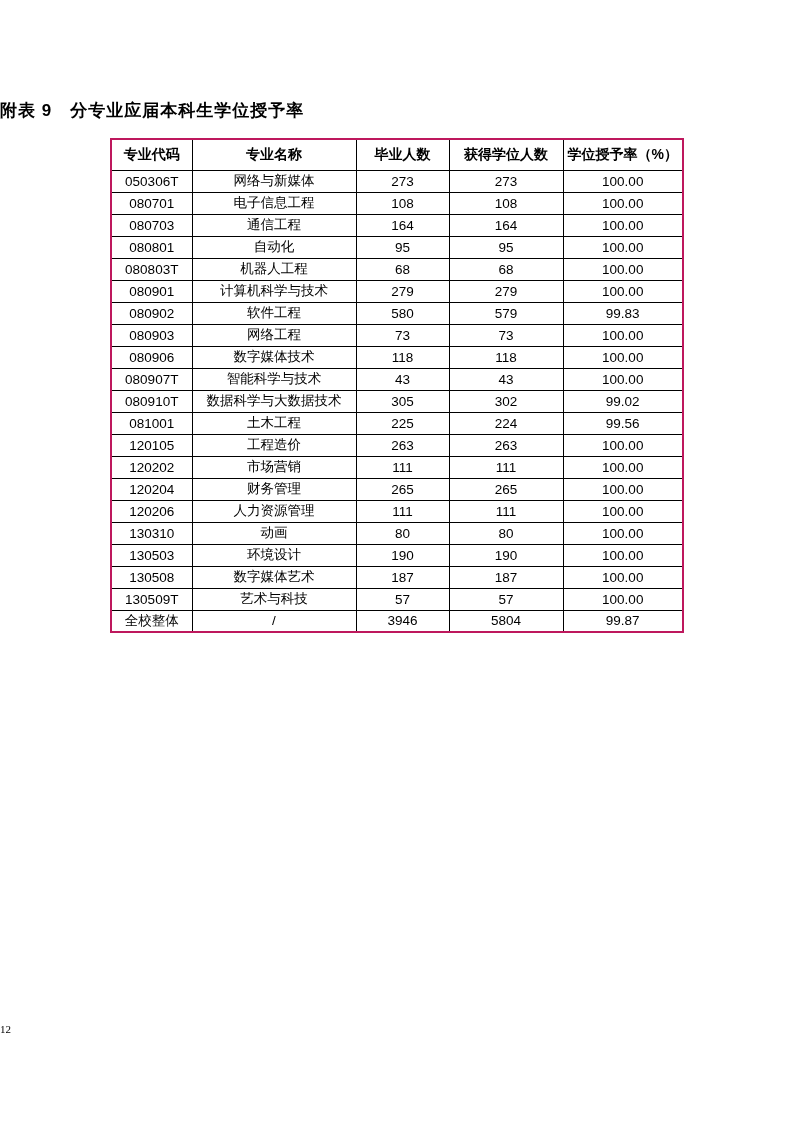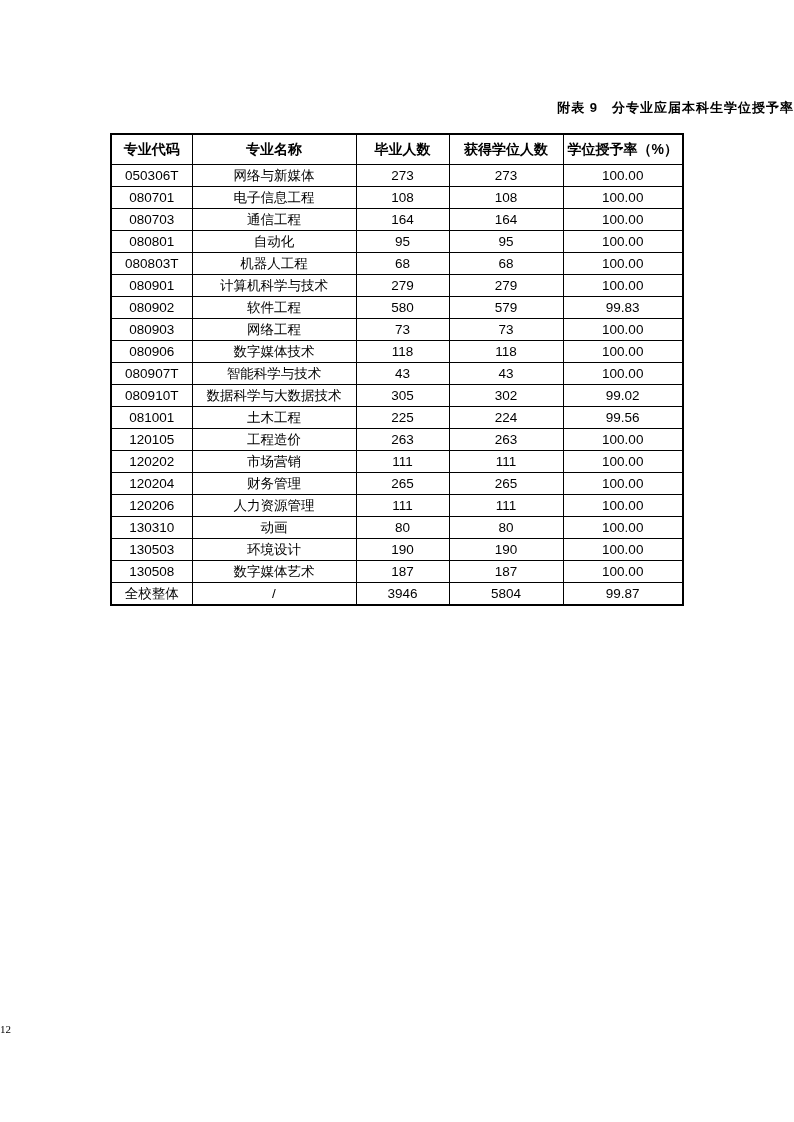--- a/index.html
+++ b/index.html
@@ -11,33 +11,33 @@
   body {
     width: 794px;
     height: 1122px;
     position: relative;
     font-family: "Liberation Serif", serif;
     color: #000000;
   }
   .doc-title {
     margin: 0;
     padding-top: 100px;
-    text-align: right;
+    text-align: left;
     font-family: "Liberation Sans", sans-serif;
     font-weight: bold;
-    font-size: 13px;
+    font-size: 17px;
     line-height: 1.3;
     letter-spacing: 1px;
   }
   table.degree-table {
     border-collapse: collapse;
     table-layout: fixed;
     width: 572px;
     margin: 16px auto 0 auto;
-    border: 2px solid #000000;
+    border: 2px solid #be185d;
   }
   table.degree-table th,
   table.degree-table td {
     border: 1px solid #000000;
     text-align: center;
     vertical-align: middle;
     padding: 0 2px;
     overflow: hidden;
     white-space: nowrap;
   }
@@ -212,20 +212,27 @@
         <td>100.00</td>
       </tr>
       <tr>
         <td>130508</td>
         <td>数字媒体艺术</td>
         <td>187</td>
         <td>187</td>
         <td>100.00</td>
       </tr>
       <tr>
+        <td>130509T</td>
+        <td>艺术与科技</td>
+        <td>57</td>
+        <td>57</td>
+        <td>100.00</td>
+      </tr>
+      <tr>
         <td>全校整体</td>
         <td>/</td>
         <td>3946</td>
         <td>5804</td>
         <td>99.87</td>
       </tr>
     </tbody>
 </table>
 
 <div class="page-number">12</div>

